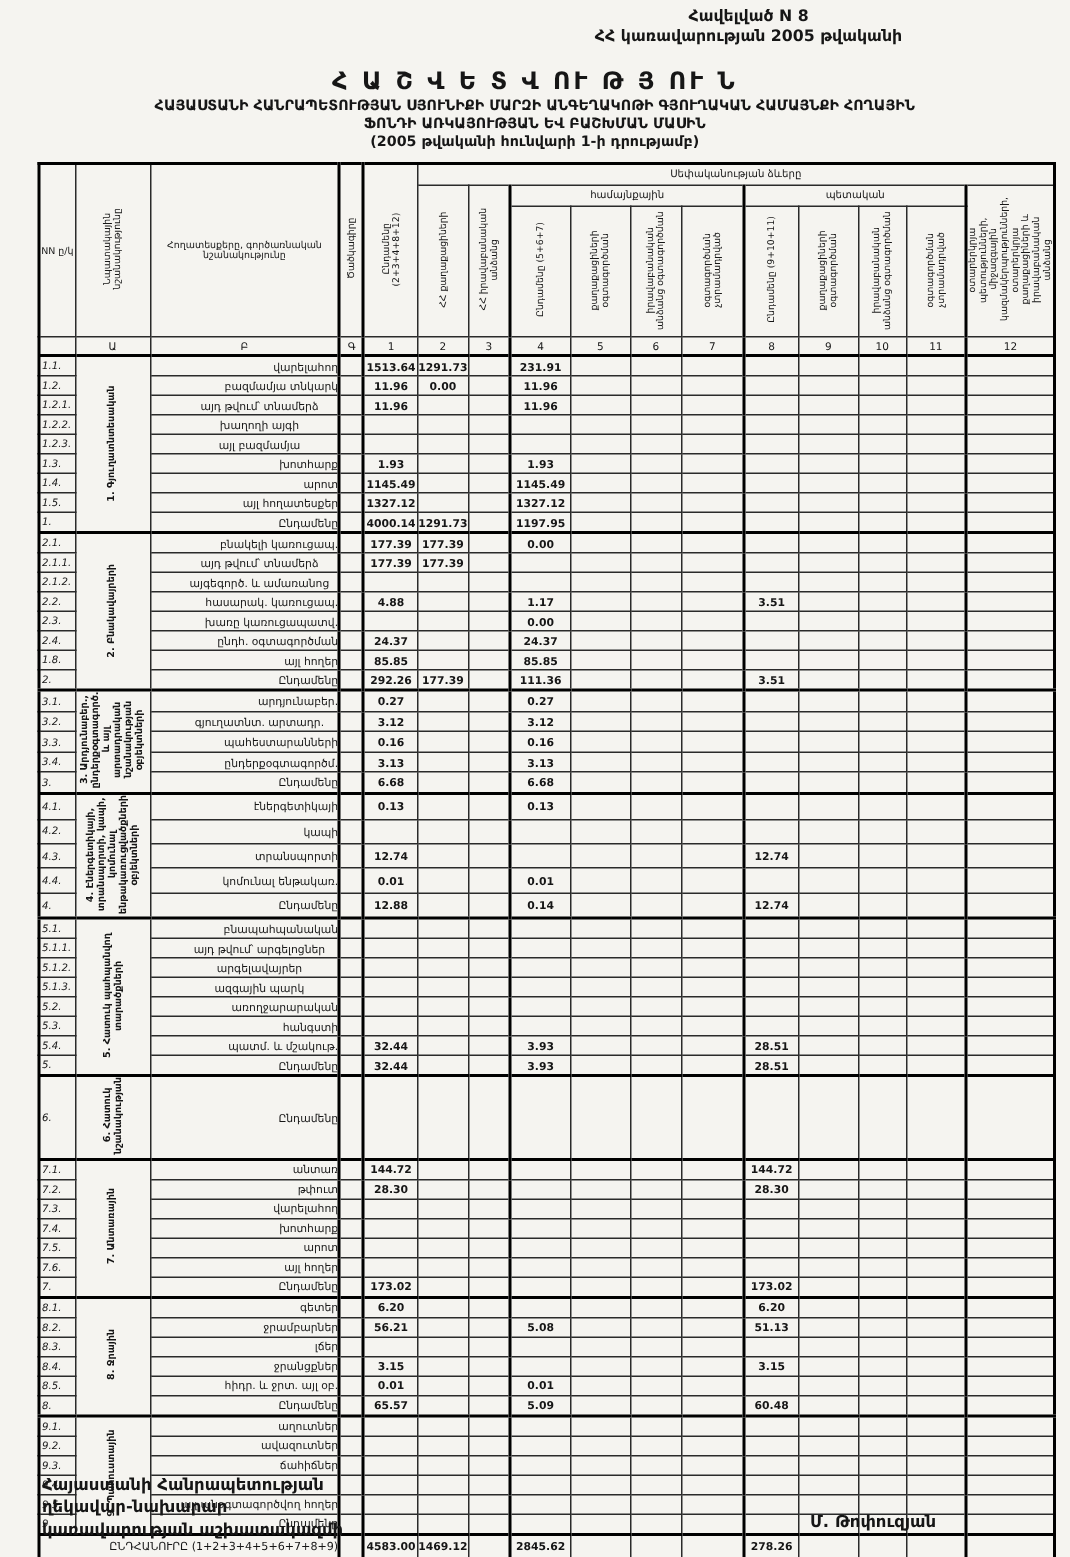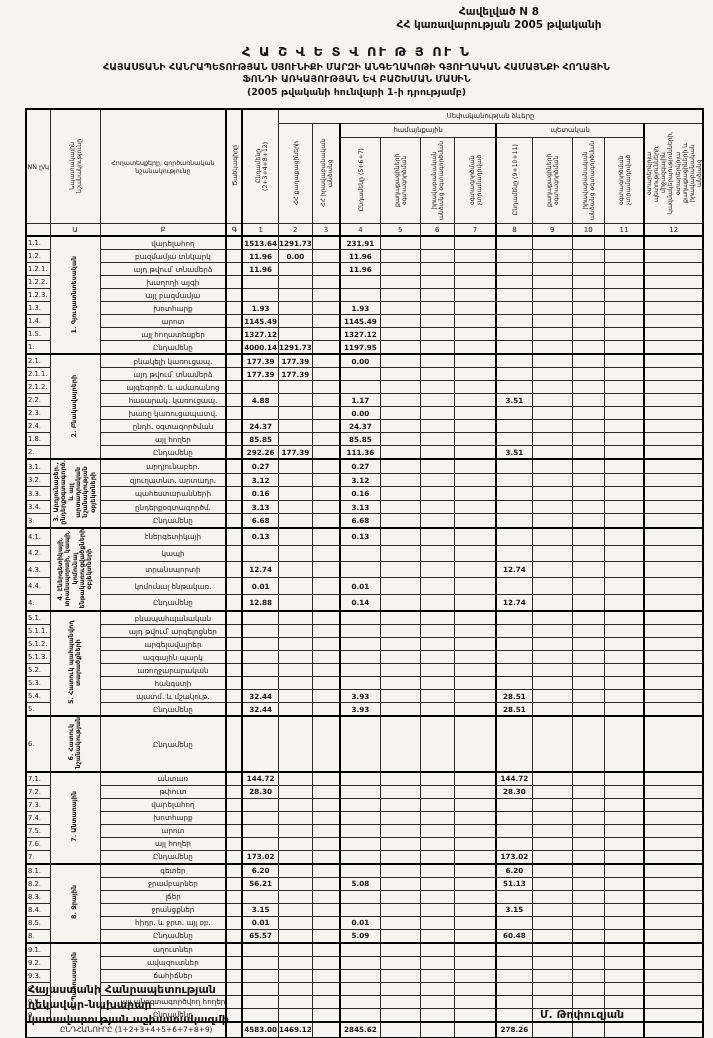--- a/index.html
+++ b/index.html
@@ -14,21 +14,21 @@
   .page{position:absolute;inset:0;}
   
   .appendix{
     position:absolute;top:5px;right:4px;width:420px;
     text-align:center;font-weight:bold;font-size:10.5px;line-height:1.25;
   }
   .doc-title{
     position:absolute;top:44px;left:0;width:713px;
     text-align:center;font-weight:bold;font-size:9.5px;line-height:1.3;
   }
-  .doc-title .t1{font-size:13px;letter-spacing:2px;}
+  .doc-title .t1{font-size:16px;letter-spacing:2px;}
   
   .tblwrap{position:absolute;top:108px;left:25px;}
   table{border-collapse:collapse;table-layout:fixed;}
   td,th{
     border:1px solid #2a2a2a;
     padding:0;margin:0;
     font-weight:normal;
     overflow:hidden;
     background:transparent;
   }
@@ -38,22 +38,22 @@
     writing-mode:vertical-rl;
     transform:rotate(180deg);
     margin:0 auto;
     font-size:6.2px;line-height:1.15;
     white-space:normal;
     max-height:84px;
     display:inline-block;
   }
   .catcell{text-align:center;}
   .catcell .rot{font-size:6.4px;font-weight:bold;max-height:200px;}
-  .nn{text-align:left;padding-left:1px;font-size:6.8px;white-space:nowrap;}
-  .lbl{text-align:center;padding-left:20px;white-space:nowrap;}
+  .nn{text-align:left;padding-left:1px;font-size:6.8px;white-space:nowrap;font-style:italic;}
+  .lbl{text-align:right;padding-left:20px;white-space:nowrap;}
   .lbl.ind{text-align:center;}
   .num{text-align:center;font-weight:bold;white-space:nowrap;}
   .letters td{height:11px;text-align:center;font-size:7px;}
   .thL{border-left:2px solid #000;}
   .thT td{border-top:2px solid #000;}
   .grand td{border-top:2px solid #000;border-bottom:2px solid #000;height:14px;}
   .grand .lbl{font-size:7.4px;white-space:nowrap;}
   table{border:2px solid #000;}
   thead th{border-bottom:1px solid #2a2a2a;}
   .groupbar{font-size:6.8px;height:13px;}

